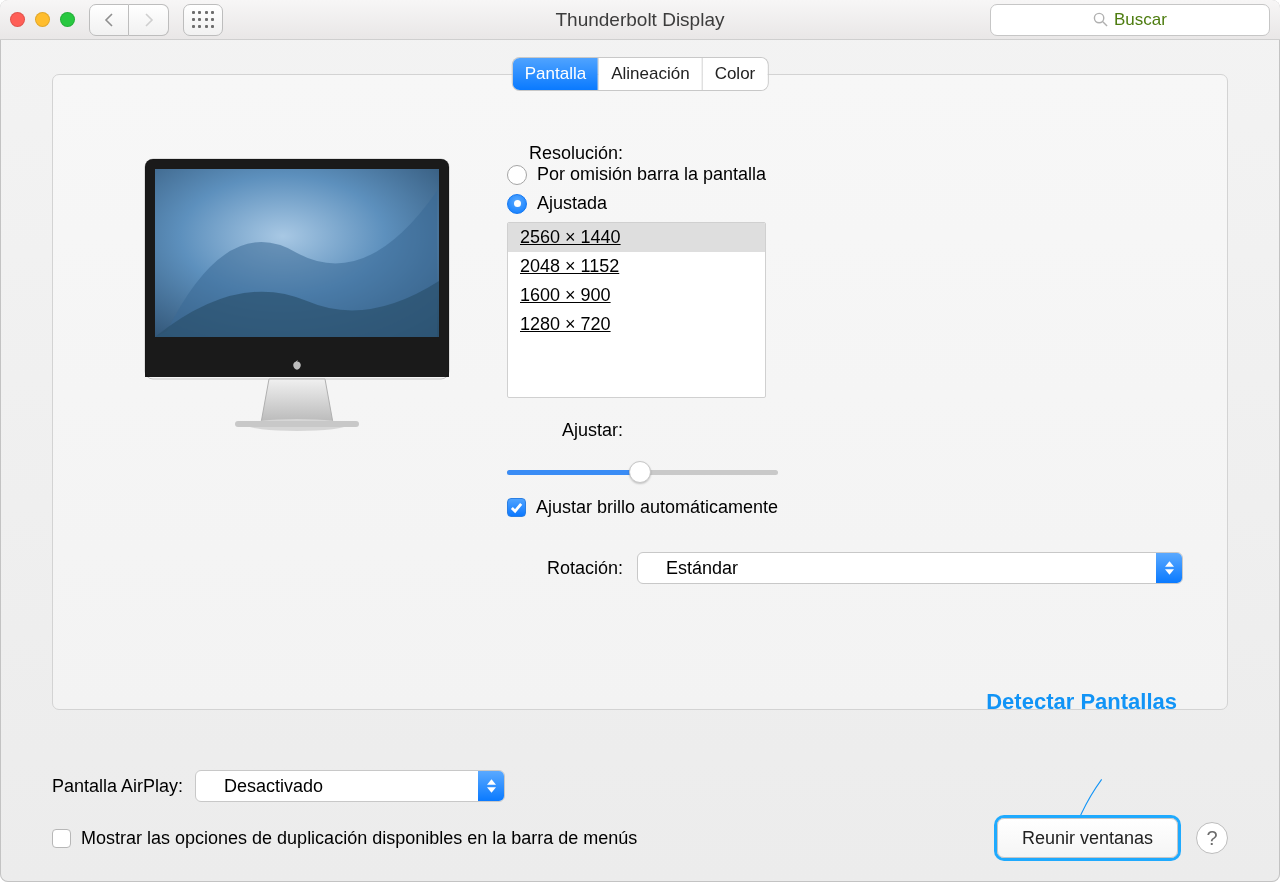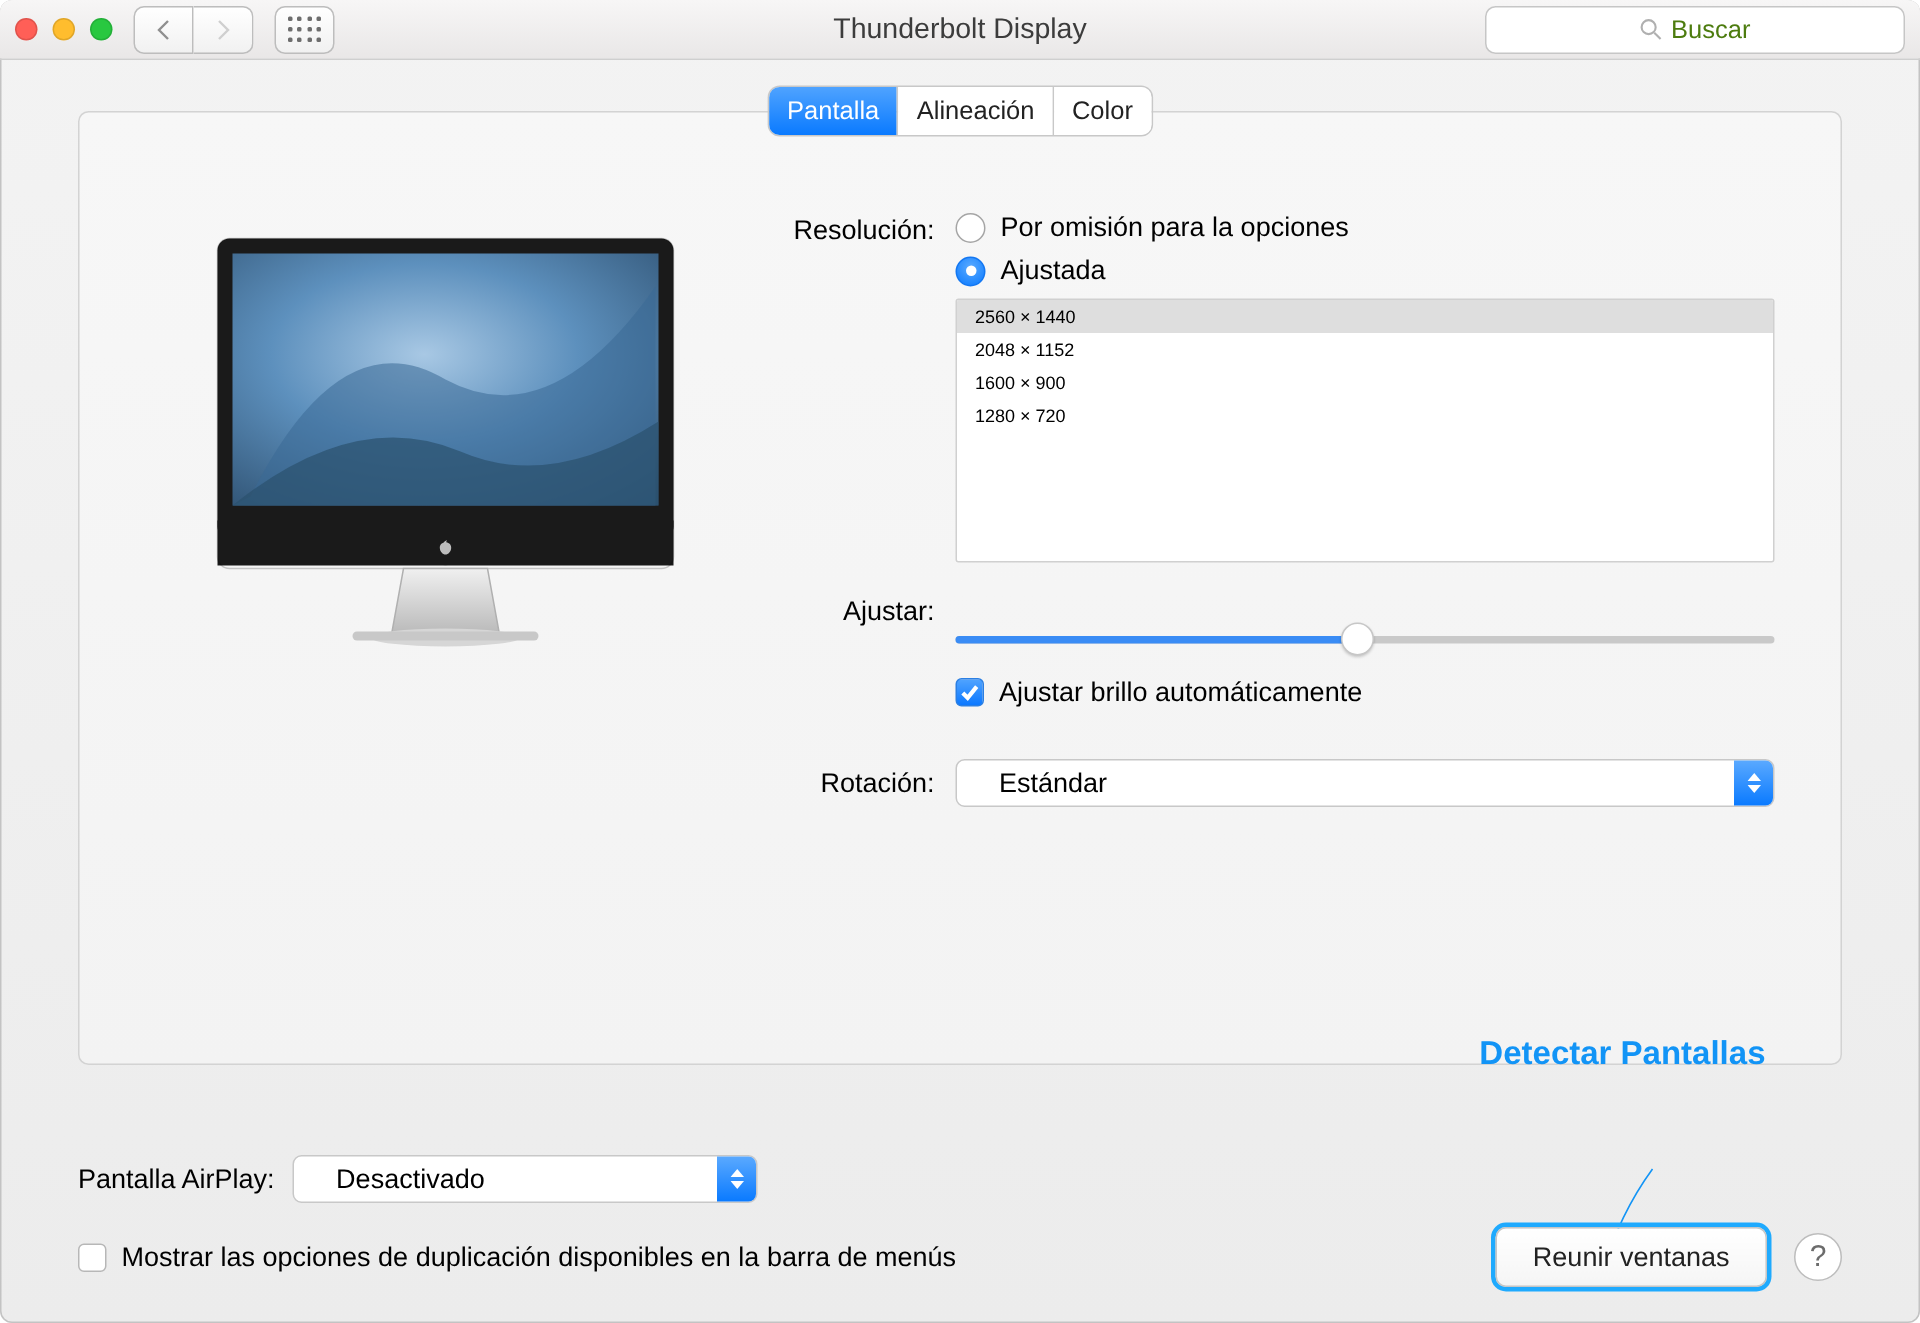--- a/index.html
+++ b/index.html
@@ -86,35 +86,35 @@
     display: flex; align-items: center;
   }
   .seg-btn:last-child { border-right: none; }
   .seg-btn.active { background: linear-gradient(#4fa3ff,#0a7aff); color: #fff; }
 
   .content { display: flex; margin-top: 44px; }
   .monitor { flex: 0 0 400px; height: 320px; display:flex; align-items:center; justify-content:center; }
   .monitor svg { width: 320px; height: 300px; }
 
   .settings { flex: 1; padding-left: 10px; }
-  .row { display: flex; align-items: flex-start; }
+  .row { display: flex; align-items: flex-start; flex-direction: column; }
   .row .label { width: 130px; text-align: right; padding-right: 14px; padding-top: 2px; font-size: 18px; color: #000; }
   .row .field { flex: 1; }
 
   .radio-row { display: flex; align-items: center; margin-bottom: 8px; font-size: 18px; }
   .radio { width: 20px; height: 20px; border: 1px solid #a5a5a5; border-radius: 50%; margin-right: 10px; background: #fff; display:flex; align-items:center; justify-content:center; }
   .radio.selected { background: radial-gradient(circle at 50% 35%, #5aaaff, #0a7aff); border-color:#1377f2; }
   .radio.selected .dot { width: 7px; height:7px; background:#fff; border-radius:50%; }
 
   .reslist {
     margin-top: 8px;
     border: 1px solid #d0d0d0; border-radius: 2px;
     background: #fff; height: 176px; overflow: hidden;
   }
-  .reslist .item { padding: 4px 12px; font-size: 12px; }
+  .reslist .item { padding: 4px 12px; font-size: 18px; text-decoration: underline; }
   .reslist .item.selected { background: #dedede; }
 
   .slider-wrap { display:flex; align-items:center; height: 22px; margin-top: 20px;}
   .slider-track { position: relative; width: 100%; height: 5px; background: #c9c9c9; border-radius: 3px; }
   .slider-fill { position:absolute; left:0; top:0; bottom:0; background:#3a8cf5; border-radius:3px; }
   .slider-thumb { position:absolute; top:50%; transform:translate(-50%,-50%); width:22px; height:22px; background:#fff; border:1px solid #c7c7c7; border-radius:50%; box-shadow:0 1px 2px rgba(0,0,0,.2); }
 
   .checkbox-row { display:flex; align-items:center; margin-top:14px; font-size:18px; }
   .chk { width:19px;height:19px;border-radius:4px;margin-right:10px;border:1px solid #2b7fe3;background:linear-gradient(#4fa3ff,#0c78ff);display:flex;align-items:center;justify-content:center; }
   .chk svg{width:13px;height:13px;fill:none;stroke:#fff;stroke-width:3;}
@@ -251,21 +251,21 @@
         </svg>
       </div>
 
       <div class="settings">
 
         <div class="row">
           <div class="label">Resolución:</div>
           <div class="field">
             <div class="radio-row">
               <div class="radio"></div>
-              <span>Por omisión para la opciones</span>
+              <span>Por omisión barra la pantalla</span>
             </div>
             <div class="radio-row">
               <div class="radio selected">
                   <div class="dot"></div>
                 </div>
               <span>Ajustada</span>
             </div>
             <div class="reslist">
               <div class="item selected">2560 × 1440</div>
               <div class="item">2048 × 1152</div>

